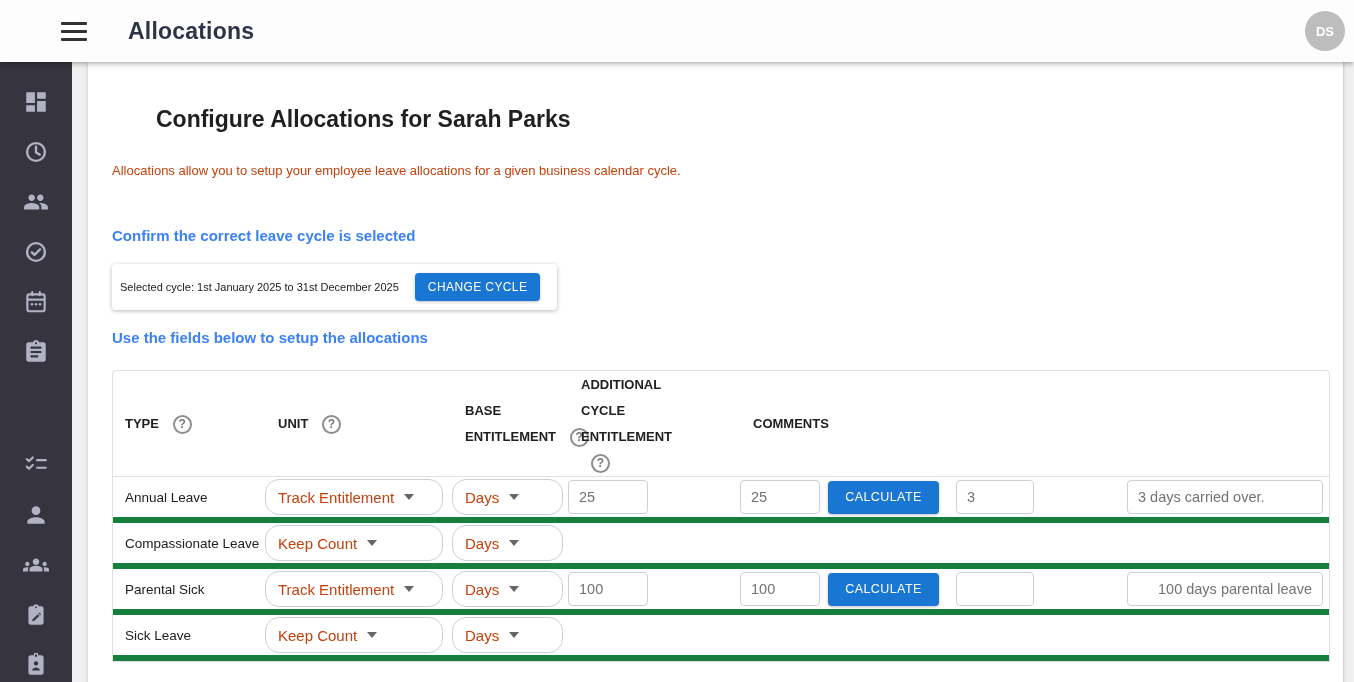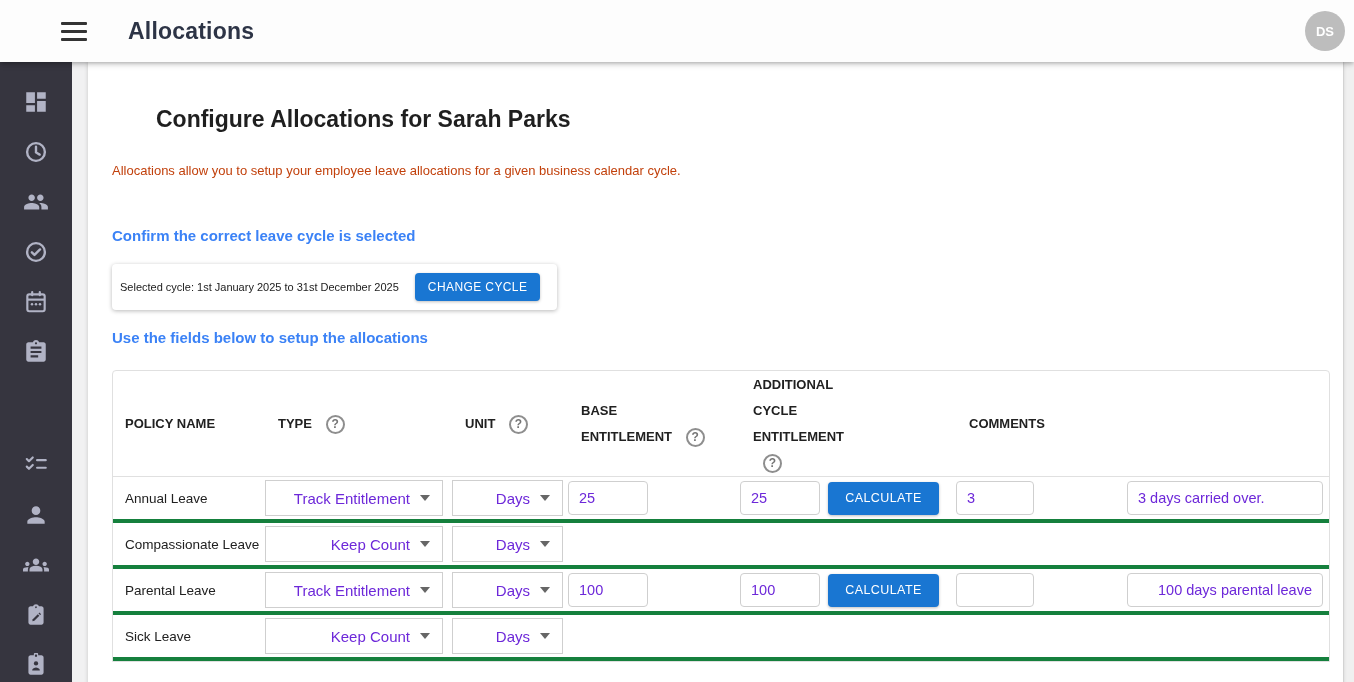--- a/index.html
+++ b/index.html
@@ -93,36 +93,36 @@
   .th { padding-left: 13px; font-size: 13px; font-weight: bold; color: #212121; line-height: 26px; }
   .th:first-child { padding-left: 12px; }
   .th-inner.w125 { width: 125px; }
   .th-inner.w100 { width: 100px; }
   .help-icon {
     display: inline-flex; align-items: center; justify-content: center;
     width: 19px; height: 19px; border: 2px solid #8e8e8e; border-radius: 50%;
     font-size: 12px; font-weight: bold; color: #757575;
     margin-left: 10px; vertical-align: middle; cursor: pointer; line-height: 1;
   }
-  .tr { height: 46px; border-bottom: 4px solid #15803d; }
+  .tr { height: 46px; border-bottom: 6px solid #15803d; }
   .td { display: flex; align-items: center; }
   .td.policy { padding-left: 12px; font-size: 13.5px; color: #212121; }
   .select-box {
-    height: 36px; border: 1px solid #cfcfcf; border-radius: 0; background: #fff;
-    display: flex; align-items: center; justify-content: flex-end;
-    padding: 0 12px; font-size: 15px; color: #6d28d9; cursor: pointer;
+    height: 36px; border: 1px solid #cfcfcf; border-radius: 14px; background: #fff;
+    display: flex; align-items: center; justify-content: flex-start;
+    padding: 0 12px; font-size: 15px; color: #c2410c; cursor: pointer;
   }
   .select-box .caret {
     width: 0; height: 0; margin-left: 10px;
     border-left: 5px solid transparent; border-right: 5px solid transparent;
     border-top: 6px solid #666;
   }
   .inp {
     height: 34px; border: 1px solid #cfcfcf; border-radius: 4px;
-    padding: 0 10px; font-size: 14.5px; color: #6d28d9;
+    padding: 0 10px; font-size: 14.5px; color: #737373;
     font-family: "Liberation Sans", sans-serif; background: #fff;
   }
 </style>
 </head>
 <body>
 
 <header class="appbar">
   <button class="hamburger">
     <span></span>
       <span></span>
@@ -215,23 +215,20 @@
     <div class="cycle-card">
       <span class="cycle-text">Selected cycle: 1st January 2025 to 31st December 2025</span>
       <button class="btn change">CHANGE CYCLE</button>
     </div>
 
     <h2 class="section-heading second">Use the fields below to setup the allocations</h2>
 
     <div class="table-card">
       <div class="thead-row">
           <div class="th">
-            <div class="th-inner "><span>POLICY NAME</span></div>
-          </div>
-          <div class="th">
             <div class="th-inner "><span>TYPE</span> <span class="help-icon">?</span></div>
           </div>
           <div class="th">
             <div class="th-inner "><span>UNIT</span> <span class="help-icon">?</span></div>
           </div>
           <div class="th">
             <div class="th-inner w125"><span>BASE ENTITLEMENT</span> <span class="help-icon">?</span></div>
           </div>
           <div class="th">
             <div class="th-inner w100"><span>ADDITIONAL CYCLE ENTITLEMENT</span> <span class="help-icon">?</span></div>
@@ -287,21 +284,21 @@
                 <span class="caret"></span>
               </div>
             </div>
             <div class="td"></div>
             <div class="td"></div>
             <div class="td"></div>
             <div class="td"></div>
           </div>
           <div class="tr">
             <div class="td policy">
-              <span>Parental Leave</span>
+              <span>Parental Sick</span>
             </div>
             <div class="td">
               <div class="select-box" style="width:178px">
                 <span>Track Entitlement</span>
                 <span class="caret"></span>
               </div>
             </div>
             <div class="td">
               <div class="select-box" style="width:111px">
                 <span>Days</span>

